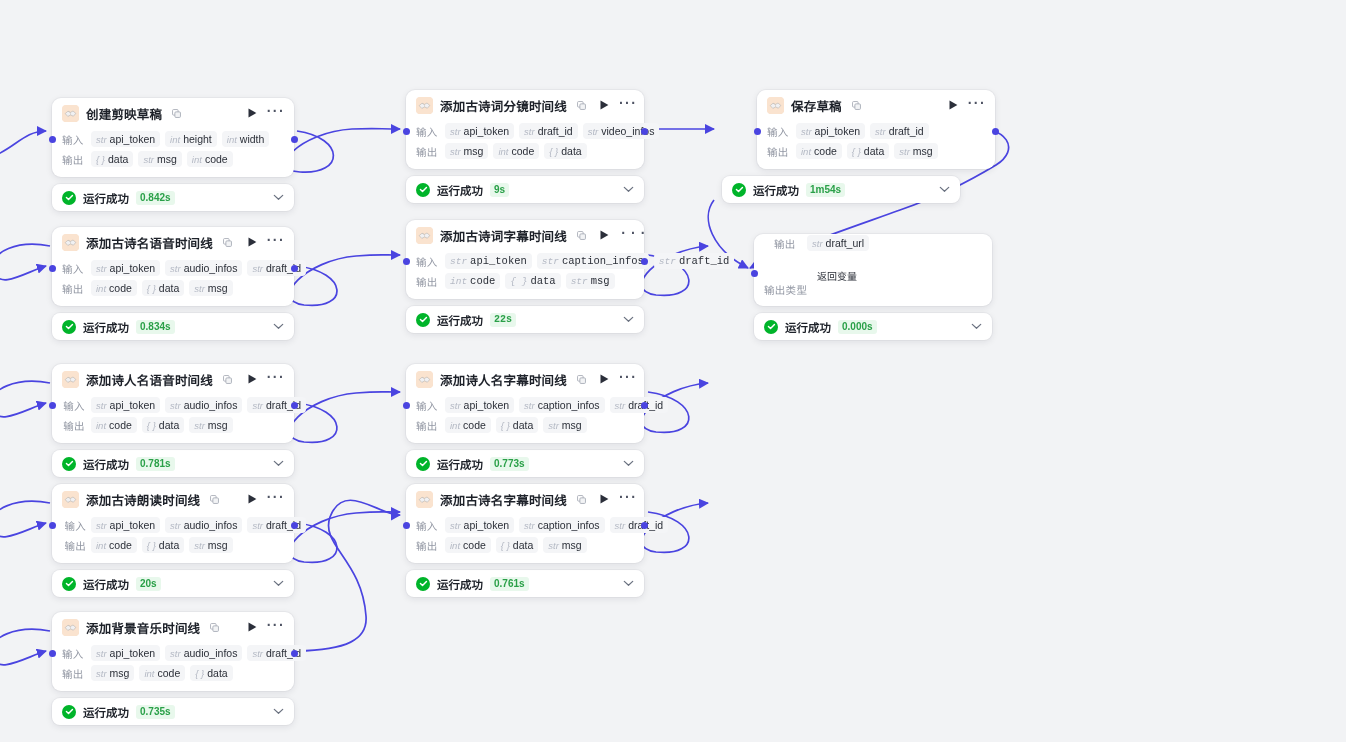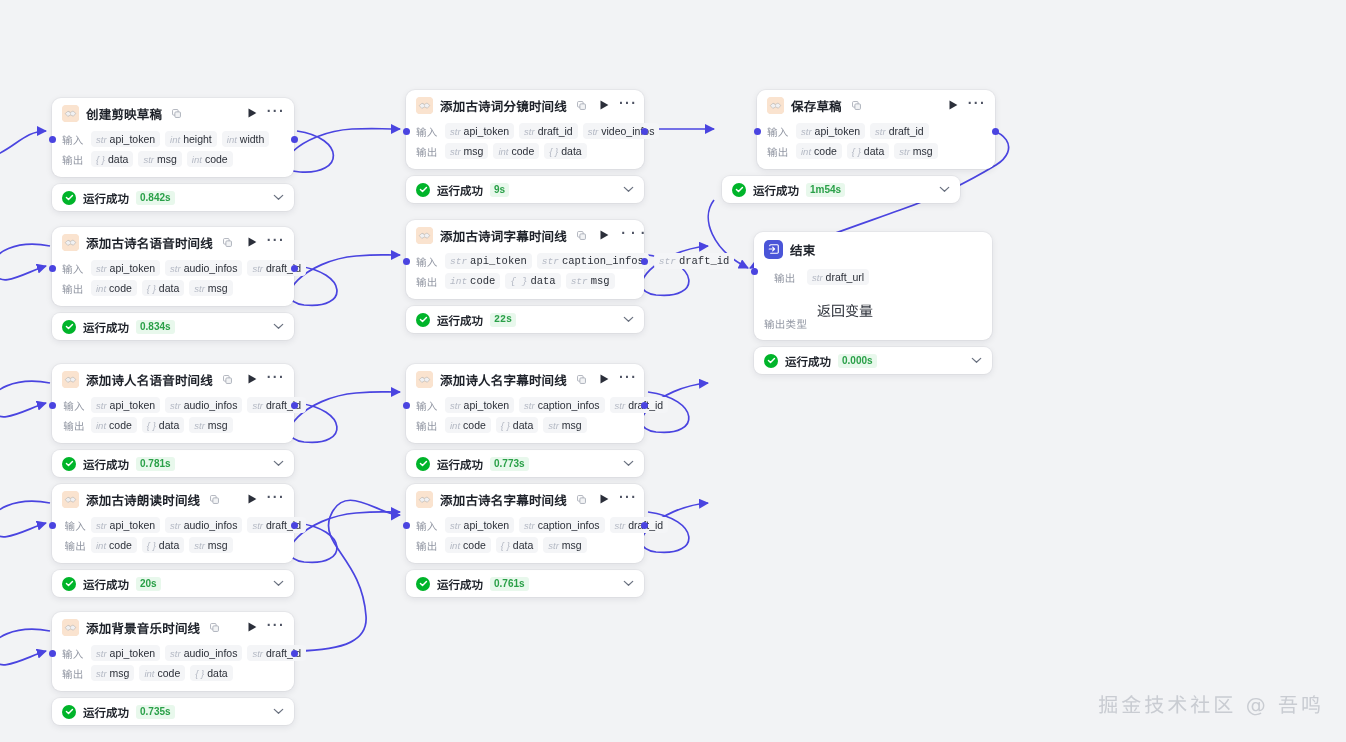--- a/index.html
+++ b/index.html
@@ -133,21 +133,21 @@
     display: inline-flex;
     align-items: baseline;
     gap: 3px;
   }
   .io-type {
     color: #b4b9c4;
     font-size: 9.5px;
     font-style: italic;
   }
   .io-plain {
-    font-size: 14px;
+    font-size: 10px;
     color: #2b2f38;
     padding: 1.5px 2px;
   }
 
   
   .port {
     position: absolute;
     width: 7px;
     height: 7px;
     border-radius: 50%;
@@ -996,29 +996,20 @@
           <span class="status-spacer"></span>
           <span class="status-chevron">
             <svg width="11" height="7" viewBox="0 0 12 8" xmlns="http://www.w3.org/2000/svg">
               <path d="M1.2 1.6 L6 6 L10.8 1.6" fill="none" stroke="currentColor" stroke-width="1.4" stroke-linecap="round" stroke-linejoin="round"></path>
             </svg>
           </span>
         </div>
       </div>
       <div class="node-group" style="left: 754px; top: 232px; width: 238px;">
         <div class="node-card" style="width: 238px;">
-          <div class="node-header" style="height: 34px;">
-            <span class="node-icon-end">
-              <svg width="12" height="12" viewBox="0 0 14 14" xmlns="http://www.w3.org/2000/svg">
-                <path d="M2 3.2 A1.1 1.1 0 0 1 3.1 2.1 L10.9 2.1 A1.1 1.1 0 0 1 12 3.2 L12 10.8 A1.1 1.1 0 0 1 10.9 11.9 L3.1 11.9" fill="none" stroke="#ffffff" stroke-width="1.3" stroke-linecap="round"></path>
-                <path d="M1.4 7 L7.4 7 M5.4 4.8 L7.7 7 L5.4 9.2" fill="none" stroke="#ffffff" stroke-width="1.3" stroke-linecap="round" stroke-linejoin="round"></path>
-              </svg>
-            </span>
-            <span class="node-title">结束</span>
-          </div>
           <div class="node-body" style="padding-left: 20px;">
             <div class="io-row">
               <span class="io-label" style="width: 28px;">输出</span>
               <span class="io-chip">
                 <span class="io-type">str</span>
                 <span>draft_url</span>
               </span>
             </div>
             <div class="io-row" style="margin-left: -10px;">
               <span class="io-label" style="width: 46px; margin-top: 28px;">输出类型</span>
@@ -1038,14 +1029,13 @@
           <span class="status-spacer"></span>
           <span class="status-chevron">
             <svg width="11" height="7" viewBox="0 0 12 8" xmlns="http://www.w3.org/2000/svg">
               <path d="M1.2 1.6 L6 6 L10.8 1.6" fill="none" stroke="currentColor" stroke-width="1.4" stroke-linecap="round" stroke-linejoin="round"></path>
             </svg>
           </span>
         </div>
       </div>
     </div>
 
-  <div id="watermark">掘金技术社区 @ 吾鸣</div>
 </div>
 
 </body></html>

